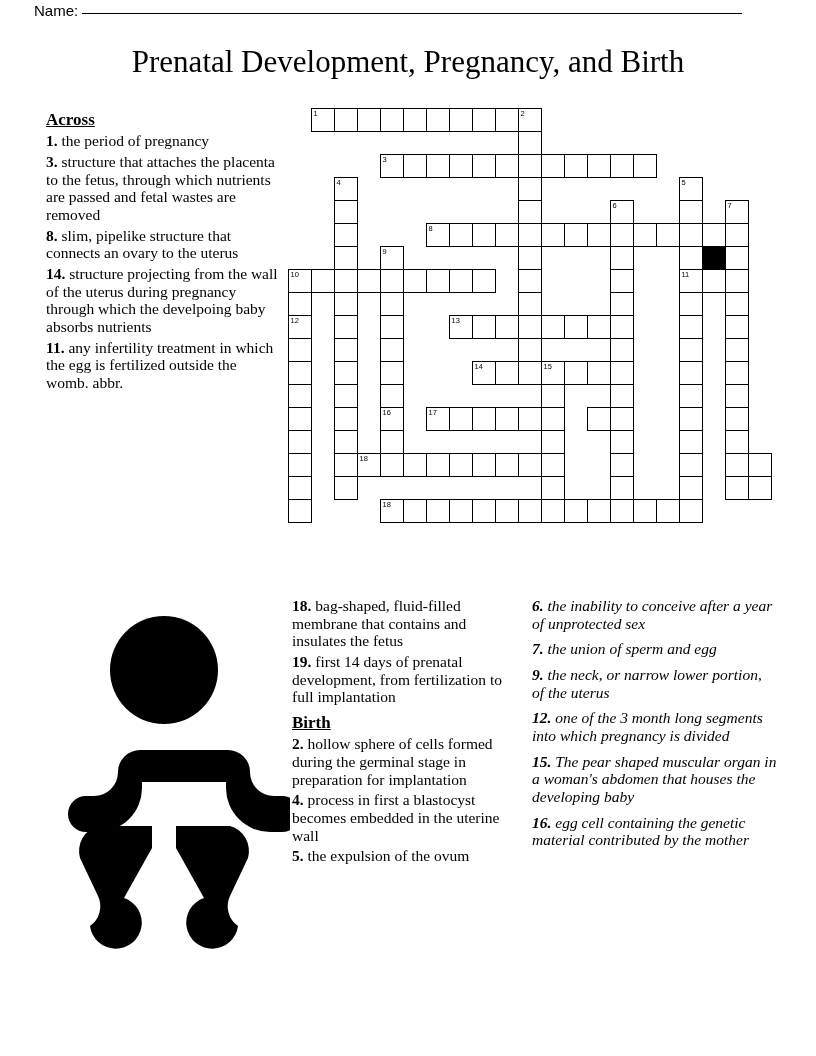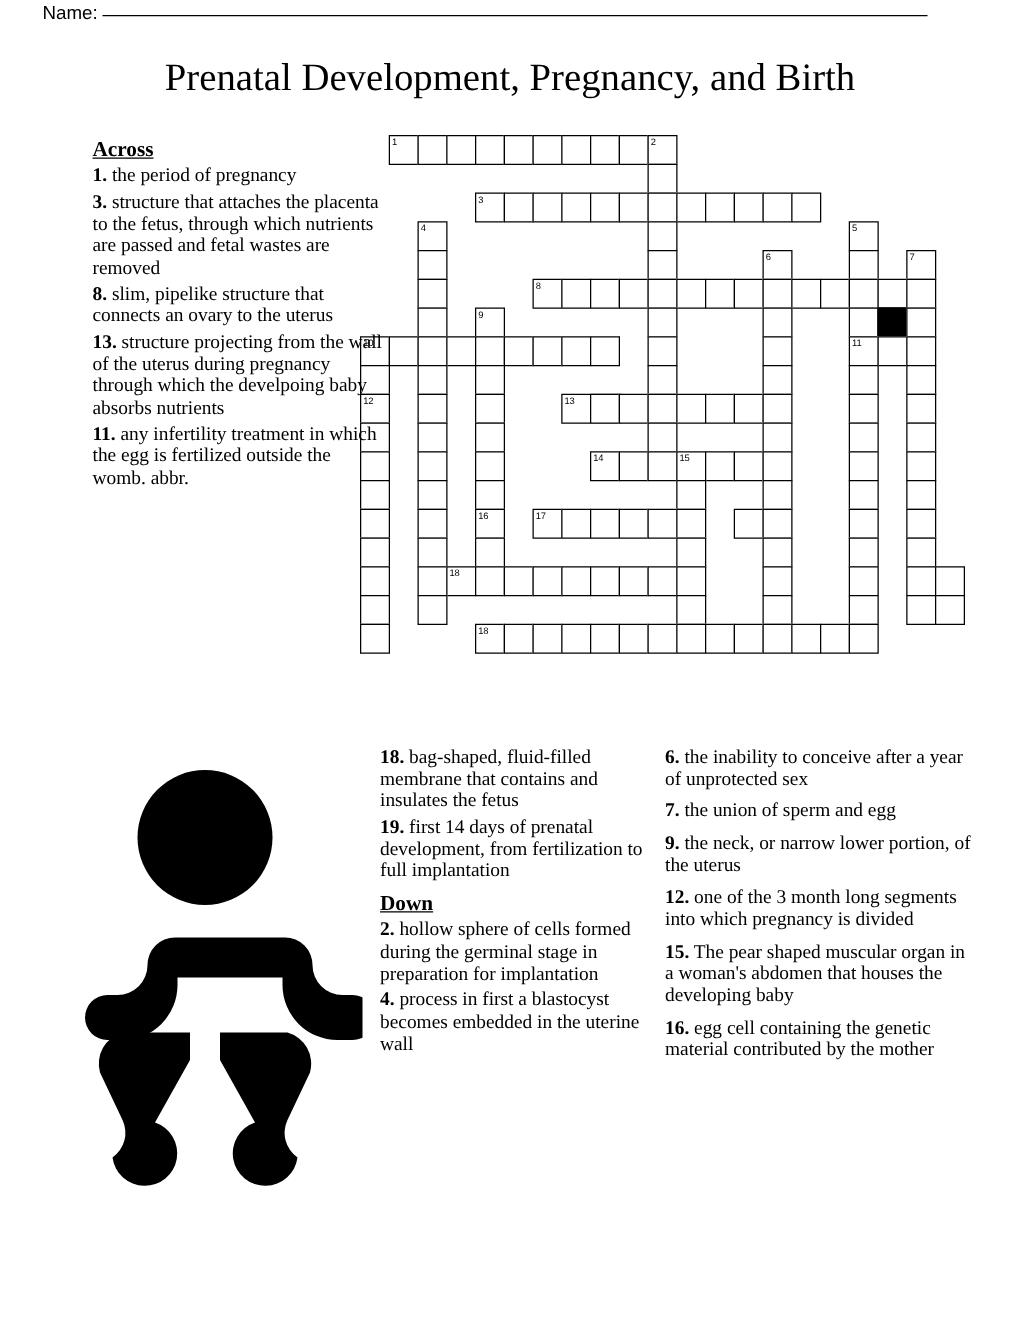--- a/index.html
+++ b/index.html
@@ -63,36 +63,36 @@
   .clue {
     margin-bottom: 3px;
   }
   .clue b { font-weight: bold; }
 
   #left-clues {
     position: absolute;
     left: 46px;
     top: 110px;
     width: 232px;
-    margin-left: 28px;
   }
 
   #mid-clues {
     position: absolute;
-    left: 304px;
+    left: 292px;
     top: 597px;
     width: 232px;
   }
   #mid-clues .heading { margin-top: 7px; }
 
   #right-clues {
     position: absolute;
     left: 532px;
     top: 597px;
     width: 245px;
+    font-style: italic;
   }
   #right-clues .clue { margin-bottom: 8px; }
 
   
   #grid {
     position: absolute;
     left: 288px;
     top: 108px;
     width: 500px;
     height: 460px;
@@ -345,34 +345,35 @@
     <div class="cell" style="left: 368px; top: 391px;"></div>
     <div class="cell" style="left: 391px; top: 391px;"></div>
   </div>
 
 <div id="left-clues" class="clues">
   <span class="heading">Across</span>
   <div id="across-list">
       <div class="clue"><b>1.</b><span> the period of pregnancy</span></div>
       <div class="clue"><b>3.</b><span> structure that attaches the placenta to the fetus, through which nutrients are passed and fetal wastes are removed</span></div>
       <div class="clue"><b>8.</b><span> slim, pipelike structure that connects an ovary to the uterus</span></div>
-      <div class="clue"><b>13.</b><span> structure projecting from the wall of the uterus during pregnancy through which the develpoing baby absorbs nutrients</span></div>
+      <div class="clue"><b>14.</b><span> structure projecting from the wall of the uterus during pregnancy through which the develpoing baby absorbs nutrients</span></div>
       <div class="clue"><b>11.</b><span> any infertility treatment in which the egg is fertilized outside the womb. abbr.</span></div>
     </div>
 </div>
 
 <div id="mid-clues" class="clues">
   <div id="across-tail">
       <div class="clue"><b>18.</b><span> bag-shaped, fluid-filled membrane that contains and insulates the fetus</span></div>
       <div class="clue"><b>19.</b><span> first 14 days of prenatal development, from fertilization to full implantation</span></div>
     </div>
-  <span class="heading">Down</span>
+  <span class="heading">Birth</span>
   <div id="down-head">
       <div class="clue"><b>2.</b><span> hollow sphere of cells formed during the germinal stage in preparation for implantation</span></div>
       <div class="clue"><b>4.</b><span> process in first a blastocyst becomes embedded in the uterine wall</span></div>
+      <div class="clue"><b>5.</b><span> the expulsion of the ovum</span></div>
     </div>
 </div>
 
 <div id="right-clues" class="clues">
   <div id="down-tail">
       <div class="clue"><b>6.</b><span> the inability to conceive after a year of unprotected sex</span></div>
       <div class="clue"><b>7.</b><span> the union of sperm and egg</span></div>
       <div class="clue"><b>9.</b><span> the neck, or narrow lower portion, of the uterus</span></div>
       <div class="clue"><b>12.</b><span> one of the 3 month long segments into which pregnancy is divided</span></div>
       <div class="clue"><b>15.</b><span> The pear shaped muscular organ in a woman's abdomen that houses the developing baby</span></div>

